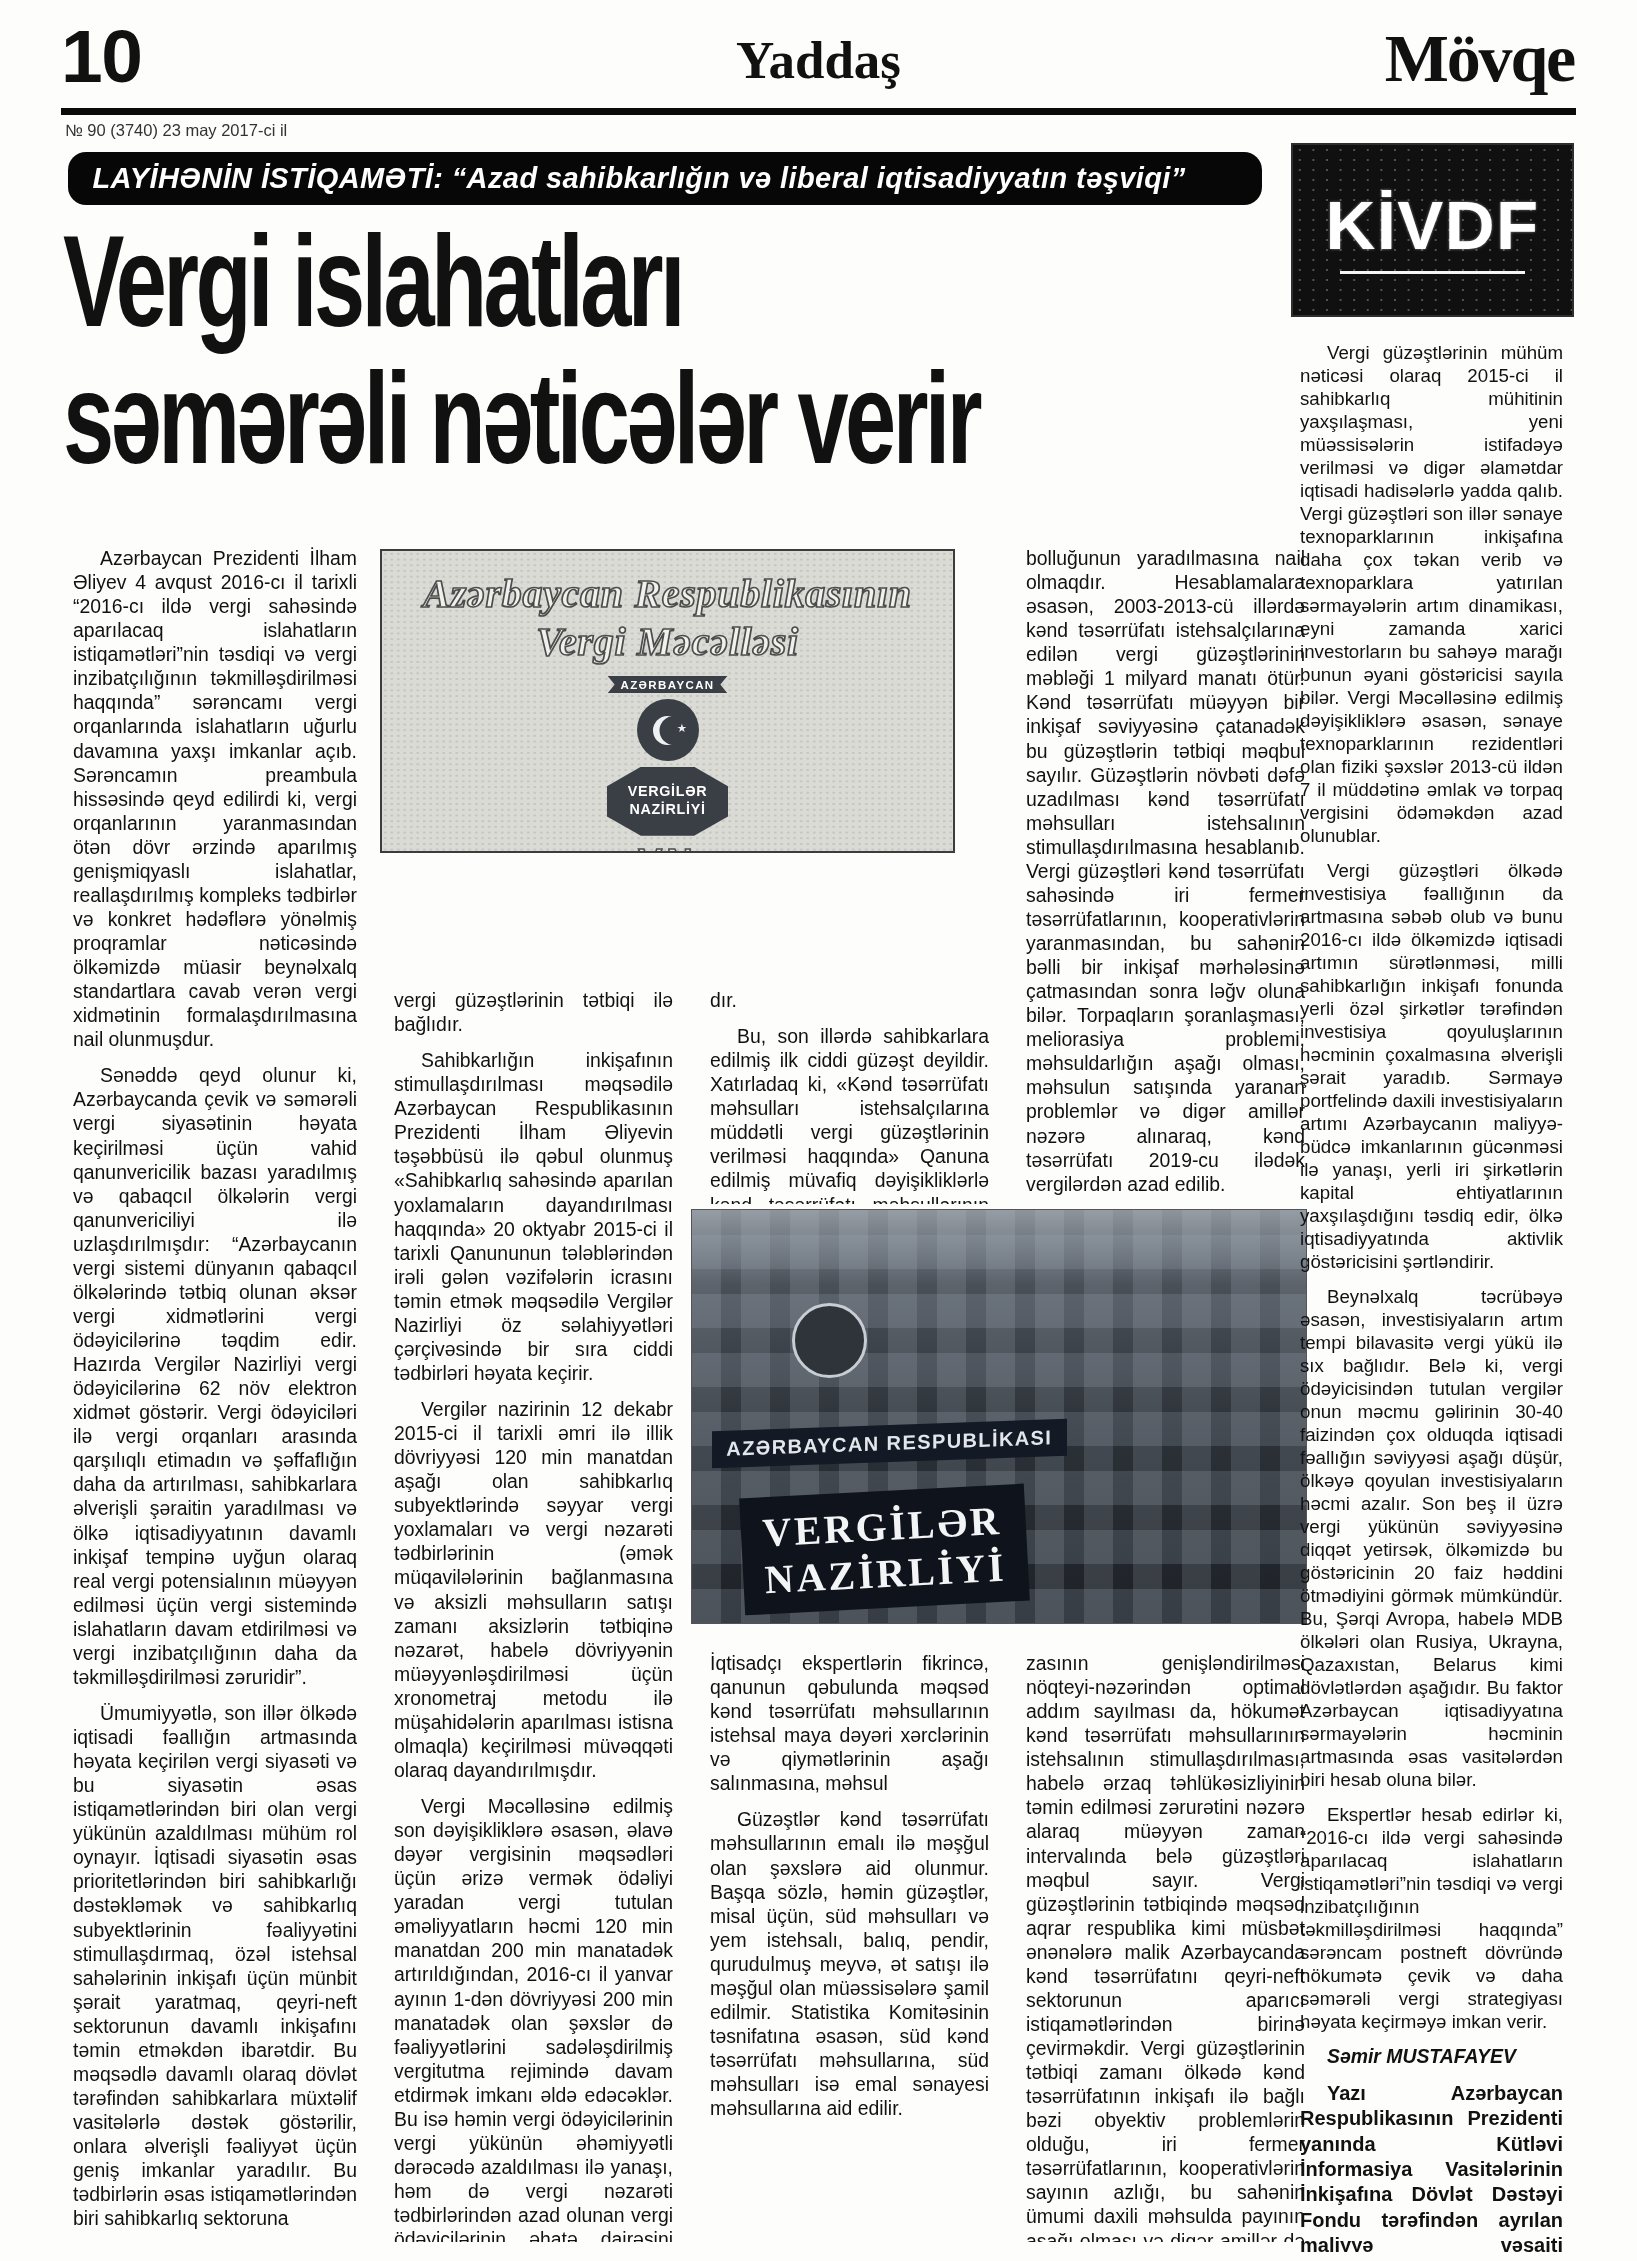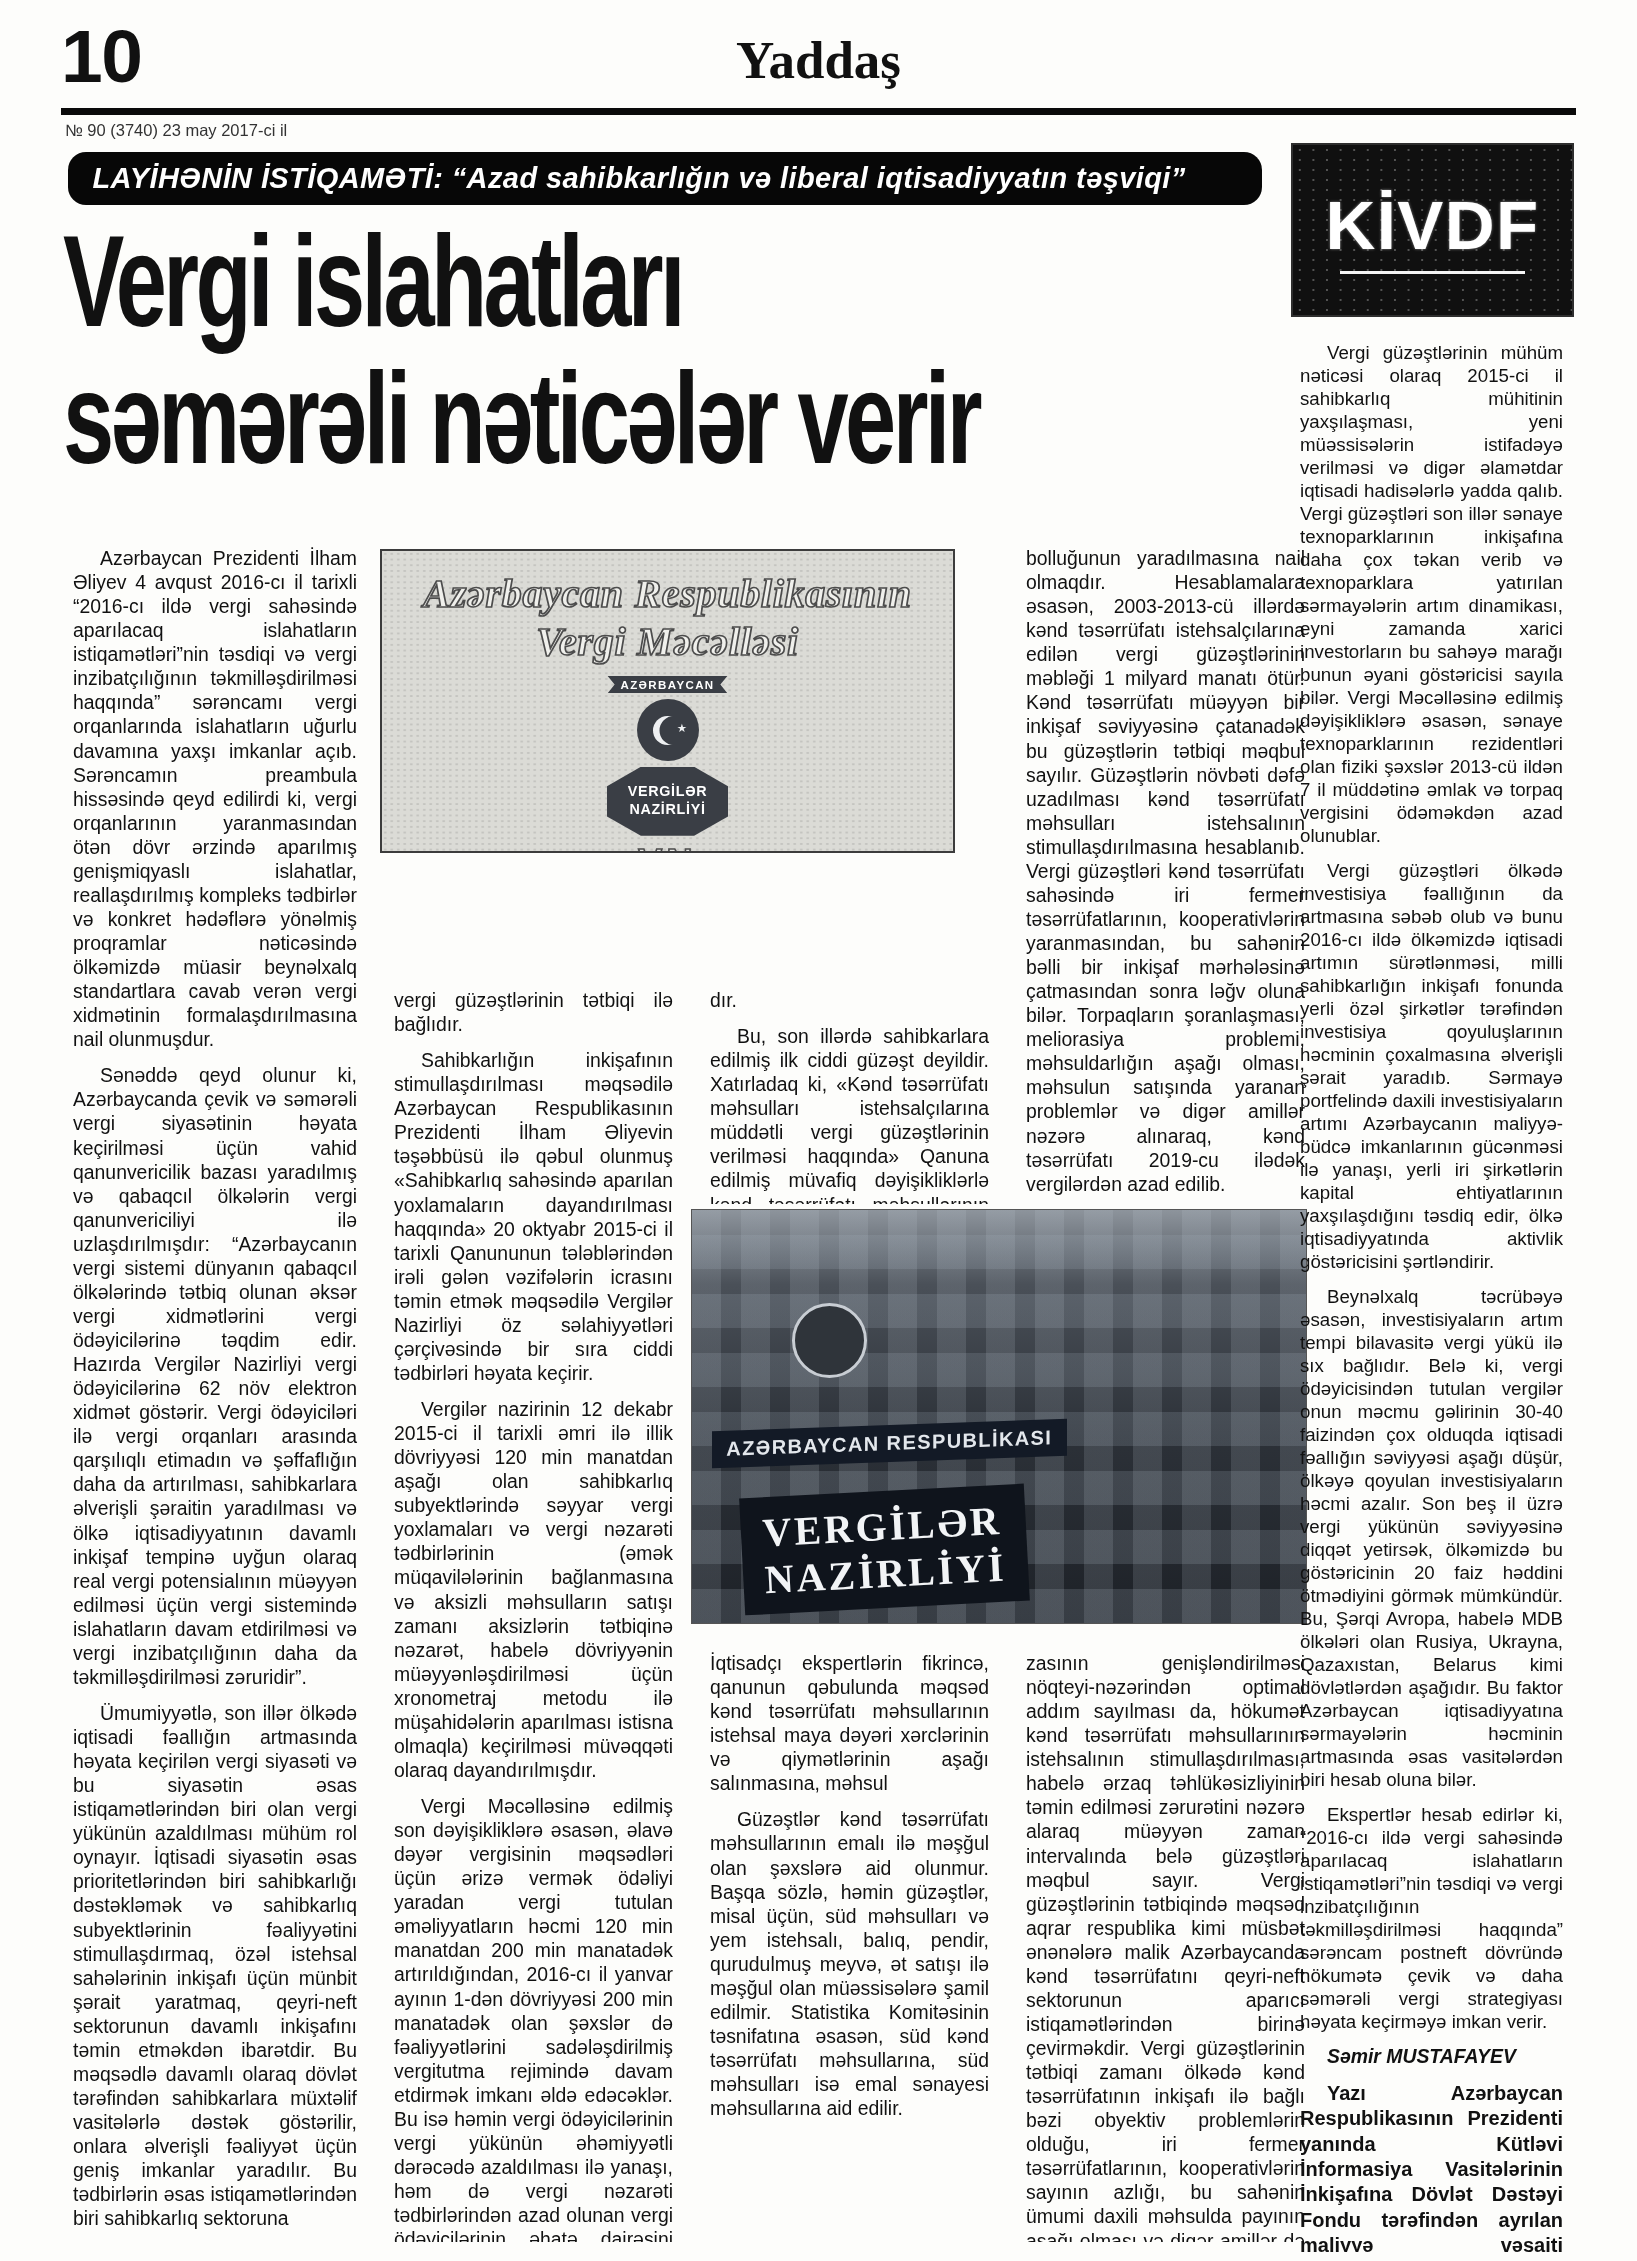--- a/index.html
+++ b/index.html
@@ -78,20 +78,21 @@
     font-family:"Liberation Serif", serif; font-size:40px; font-weight:bold; letter-spacing:2.9px;
     line-height:1.18; padding:11.5px 21.5px; transform:rotate(-3deg); }
 </style>
 </head>
 <body>
 
 <div class="page">
 
   <div class="page-num">10</div>
   <div class="section-title">Yaddaş</div>
+  <div class="paper-name">Mövqe</div>
   <div class="head-rule"></div>
   <div class="issue-line">№ 90 (3740) 23 may 2017-ci il</div>
 
   <div class="banner">LAYİHƏNİN İSTİQAMƏTİ: “Azad sahibkarlığın və liberal iqtisadiyyatın təşviqi”</div>
 
   <div class="kivdf">
     <div class="kivdf-label">KİVDF</div>
     <div class="kivdf-bar"></div>
   </div>
 

